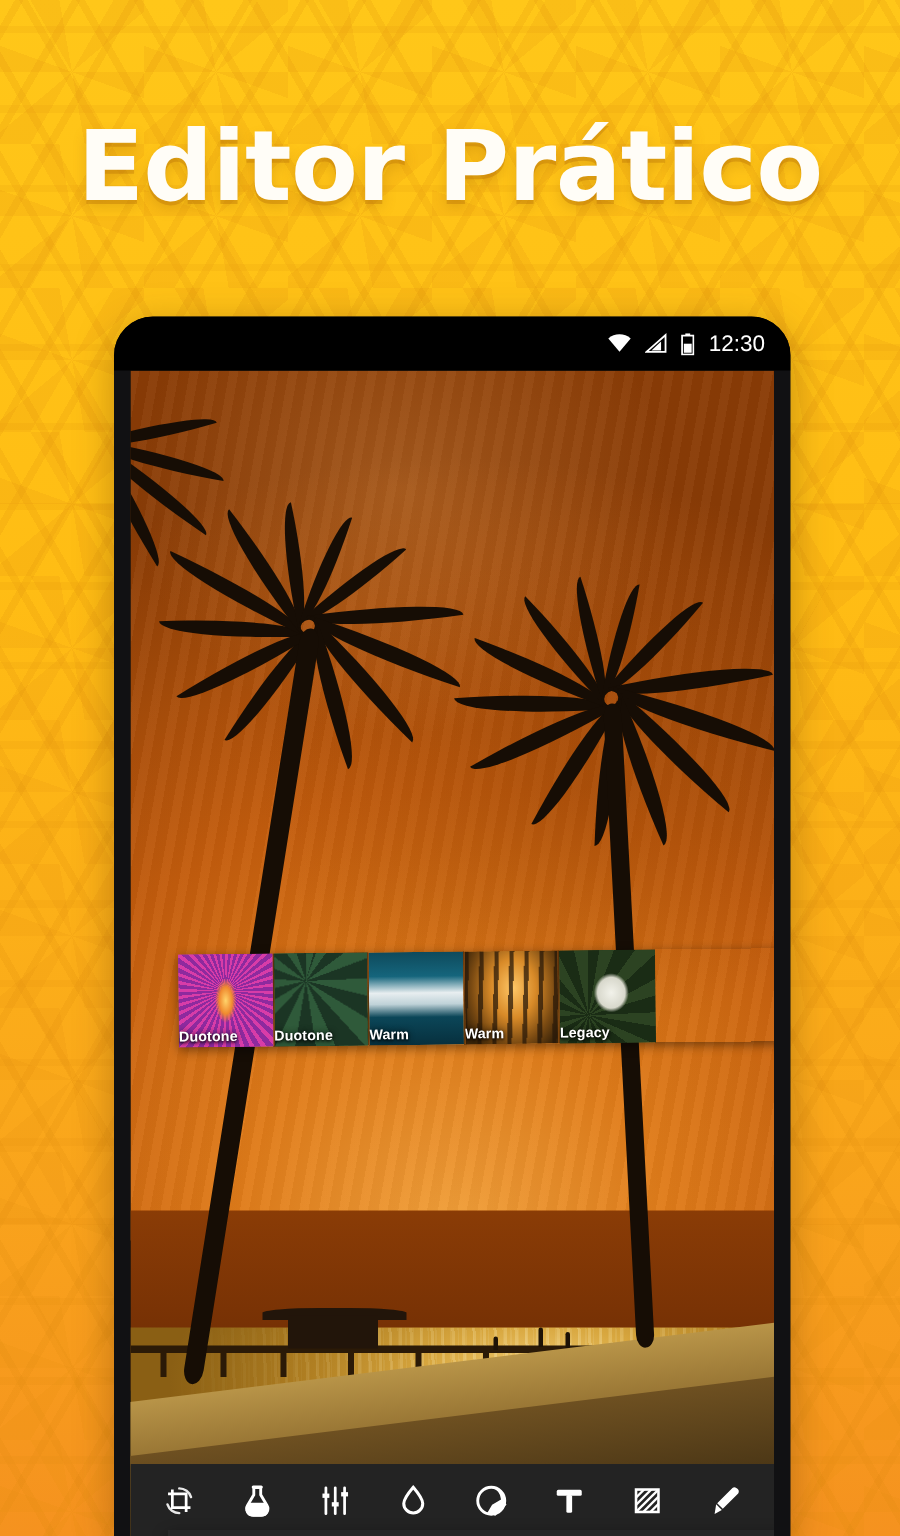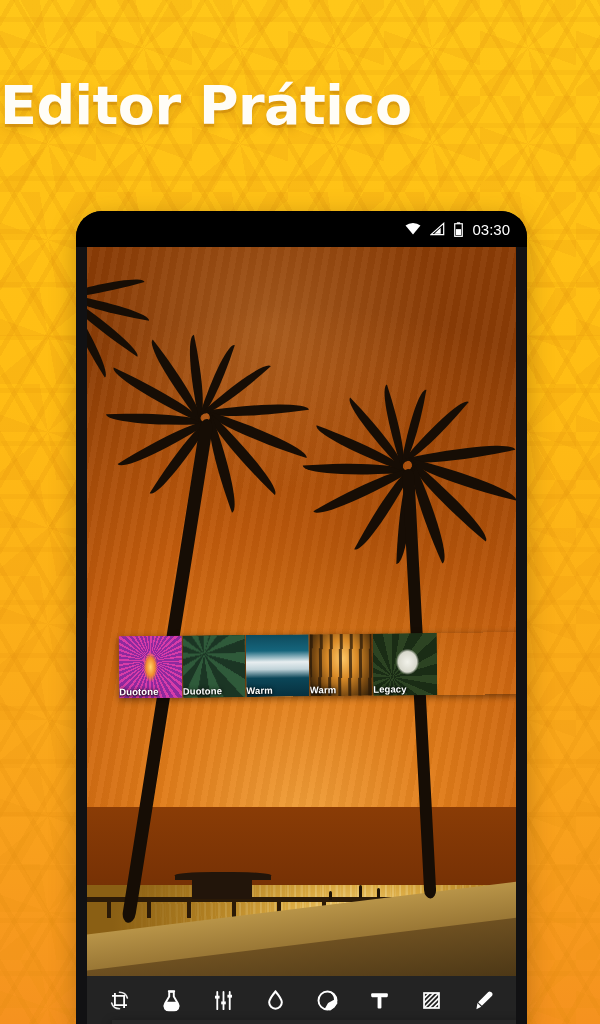--- a/index.html
+++ b/index.html
@@ -28,22 +28,22 @@
     position:absolute; inset:0; opacity:.30;
     background-image:
       repeating-conic-gradient(from 30deg at 50% 50%,
         rgba(226,142,14,.55) 0deg 20deg, rgba(0,0,0,0) 20deg 60deg);
     background-size:96px 96px;
   }
 
   
   #title {
     position:absolute; top:74px; left:0; width:100%;
-    text-align:left;
-    font-size:54px;
+    text-align:center;
+    font-size:65px;
     font-weight:bold;
     letter-spacing:-0.5px;
     color:#FFFDF7;
     text-shadow:0 3px 0 rgba(180,110,5,.35), 0 5px 9px rgba(140,80,0,.22);
     font-family:"DejaVu Sans", sans-serif;
   }
 
   
   #phone {
     position:absolute;
@@ -433,15 +433,15 @@
     </svg>
     <svg class="sb-ico" width="15" height="14" viewBox="0 0 16 14">
       <path d="M14.6 1 L14.6 13 L1 13 Z" fill="none" stroke="#fff" stroke-width="1.3"></path>
       <path d="M11.4 5.6 L11.4 12 L4.6 12 Z" fill="#fff"></path>
     </svg>
     <svg class="sb-ico" width="9" height="15" viewBox="0 0 10 16">
       <rect x="3.2" y="0" width="3.6" height="1.6" fill="#fff"></rect>
       <rect x="0.8" y="1.6" width="8.4" height="14" fill="none" stroke="#fff" stroke-width="1.3"></rect>
       <rect x="2.1" y="7.6" width="5.8" height="6.7" fill="#fff"></rect>
     </svg>
-    <span>03:30</span>
+    <span>12:30</span>
   </div>
 </div>
 
 </body></html>

